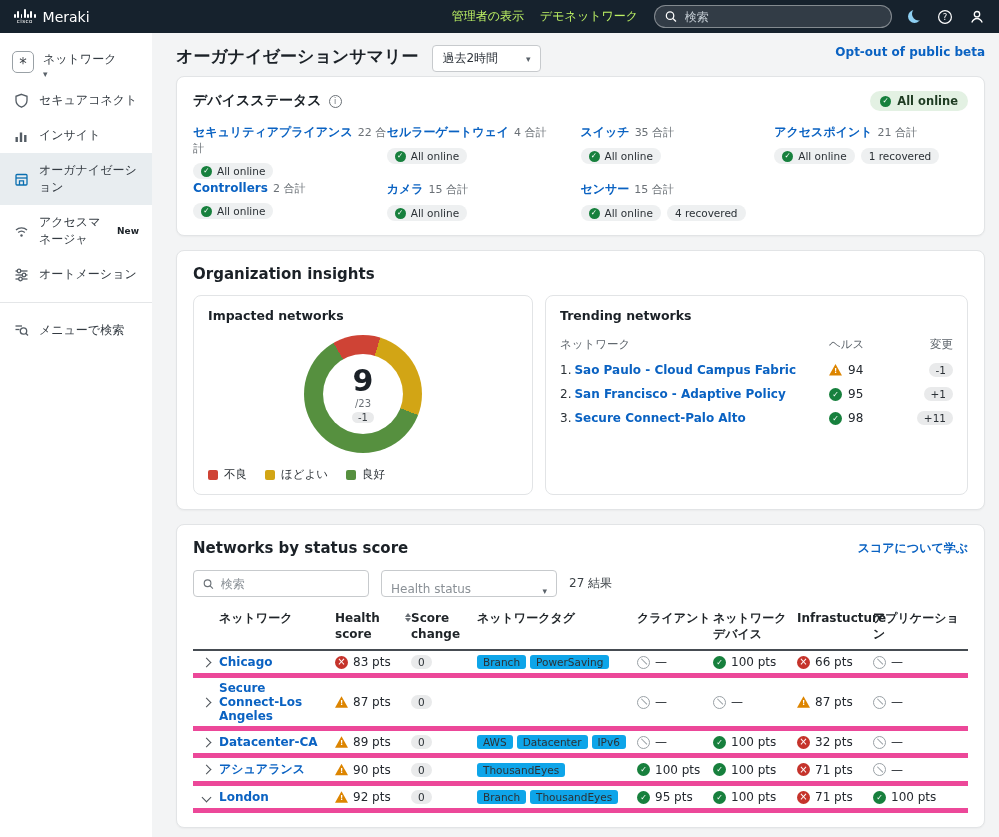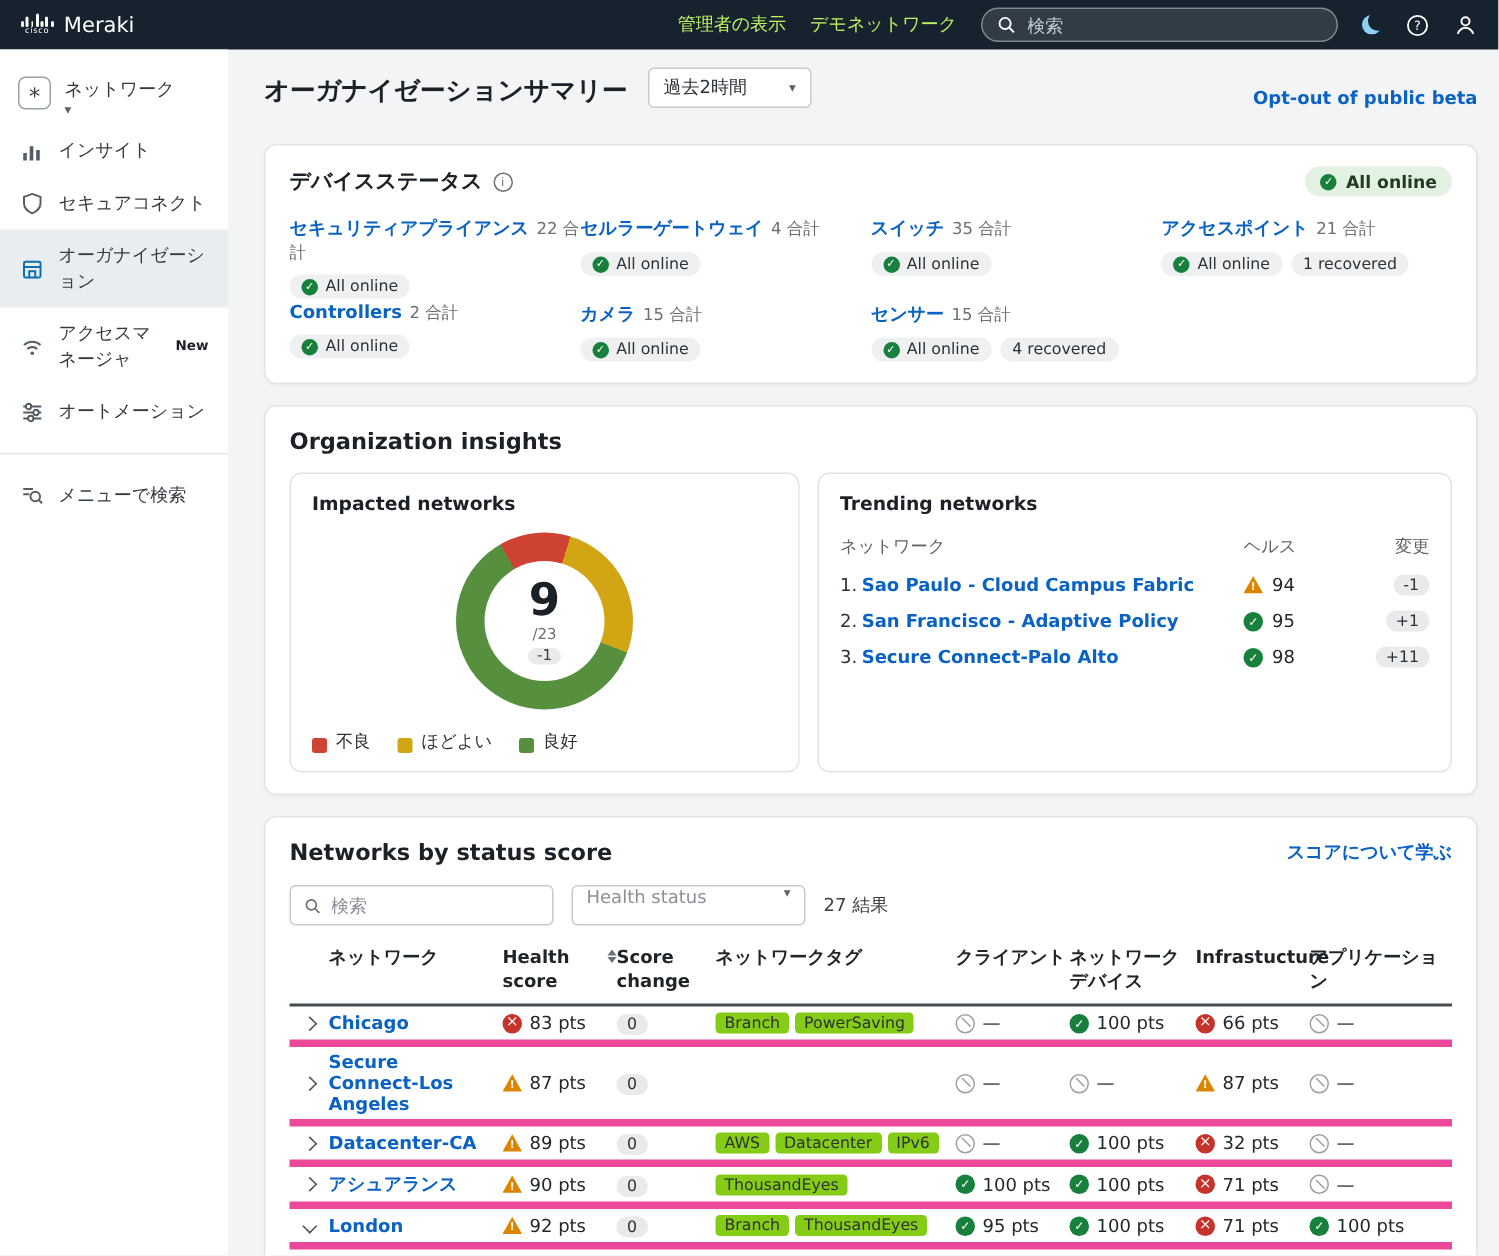--- a/index.html
+++ b/index.html
@@ -31,21 +31,21 @@
 .net-label-wrap{display:flex;flex-direction:column;font-size:12px;color:#343b42}
 .net-chev{font-size:9px;color:#5a626a;margin-top:1px}
 .side-item{display:flex;align-items:center;gap:10px;padding:9px 13px;font-size:12px;color:#343b42;cursor:pointer}
 .side-item .sicon{width:16px;display:flex;justify-content:center;color:#545c64;flex-shrink:0}
 .side-item.active{background:#e8edf0}
 .side-item.active .sicon{color:#0a6fb0}
 .new-badge{font-size:9px;font-weight:bold;color:#1b2127;margin-left:2px}
 .side-divider{height:1px;background:#e4e6e8;margin:10px 0}
 
 .main{flex:1;padding:12px 14px 0 24px;overflow:hidden}
-.page-head{display:flex;align-items:flex-end;margin-bottom:24px}
+.page-head{display:flex;align-items:flex-start;margin-bottom:4px}
 .page-title{font-size:17px;font-weight:bold;color:#1b2127}
 .time-select{margin-left:14px;display:flex;align-items:center;gap:28px;border:1px solid #c7cacd;background:#fff;
   border-radius:4px;padding:4px 9px;font-size:12px;color:#2b3138;cursor:pointer}
 .dd-chev{font-size:9px;color:#5a626a}
 .beta-link{margin-left:auto;font-size:12px}
 .card{background:#fff;border:1px solid #e2e4e6;border-radius:8px;padding:14px 16px;margin-bottom:14px;
   box-shadow:0 1px 2px rgba(0,0,0,.04)}
 .card-title{font-size:14px;font-weight:bold;color:#1b2127}
 .card-title.lg{font-size:15px}
 
@@ -80,55 +80,55 @@
 .trending{flex:1}
 .sub-title{font-size:12.5px;font-weight:bold;color:#1b2127}
 .donut-wrap{display:flex;justify-content:center;margin-top:12px}
 .donut{width:118px;height:118px;border-radius:50%;position:relative}
 .donut::after{content:"";position:absolute;inset:19px;background:#fff;border-radius:50%}
 .donut-center{position:absolute;inset:0;display:flex;flex-direction:column;align-items:center;justify-content:center;z-index:2}
 .donut-val{font-size:30px;font-weight:bold;color:#1b2127;line-height:1}
 .donut-den{font-size:10px;color:#6a7076;margin-top:2px}
 .donut-chg{margin-top:3px;background:#e9eaeb;border-radius:8px;padding:0 6px;font-size:10px;color:#3c4247}
 .legend{display:flex;gap:18px;margin-top:14px;font-size:11.5px;color:#2b3136}
-.lg-item{display:flex;align-items:flex-end;gap:6px}
+.lg-item{display:flex;align-items:center;gap:6px}
 .sw{width:10px;height:10px;border-radius:2px}
 .tr-head{display:flex;color:#5d646b;font-size:11.5px;margin-top:14px;padding-bottom:6px}
 .tr-row{display:flex;align-items:center;padding:5px 0;font-size:12px}
 .tr-name{flex:1}.tr-rank{color:#2b3136;margin-right:3px}
 .tr-health{width:80px;display:flex;gap:6px;align-items:center}
 .tr-change{width:44px;display:flex;justify-content:flex-end}
 .chg{background:#e9eaeb;border-radius:9px;padding:1px 7px;font-size:10.5px;color:#2b3136}
 
 .nt-headrow{display:flex;align-items:center}
 .nt-controls{display:flex;align-items:center;gap:12px;margin:13px 0 10px}
 .search-box{display:flex;align-items:center;gap:7px;border:1px solid #c7cacd;border-radius:4px;height:27px;
   width:176px;padding:0 9px;background:#fff}
 .search-box input{border:0;outline:0;font-size:12px;width:100%;color:#2b3138}
 .search-box input::placeholder{color:#8a9096}
-.hs-select{display:flex;align-items:flex-start;border:1px solid #c7cacd;border-radius:4px;height:27px;width:156px;
+.hs-select{display:flex;align-items:flex-end;border:1px solid #c7cacd;border-radius:4px;height:27px;width:176px;
   padding:0 9px;background:#fff;color:#8a9096;font-size:12px;cursor:pointer}
 .hs-select .dd-chev{margin-left:auto}
 .results{font-size:12px;color:#3c4247}
 .nt-table{width:100%}
 .nt-hr{display:flex;align-items:flex-start;border-bottom:2px solid #464c52;padding:4px 0 7px;font-size:12px;
   font-weight:bold;color:#1f2428;line-height:1.3}
 .nt-row{display:flex;align-items:center;border-bottom:5px solid #ec4899;min-height:27px;font-size:12px;padding:3px 0}
 .c-chev{width:26px;display:flex;justify-content:center;align-items:center}
 .c-name{width:116px;padding-right:8px}
 .c-health{width:76px;display:flex;gap:5px;align-items:center}
 .c-change{width:66px}
 .c-tags{width:160px;display:flex;gap:4px;flex-wrap:wrap;padding-right:6px}
 .c-client{width:76px;display:flex;gap:5px;align-items:center}
 .c-device{width:84px;display:flex;gap:5px;align-items:center}
 .c-infra{width:76px;display:flex;gap:5px;align-items:center}
 .c-app{flex:1;display:flex;gap:5px;align-items:center}
 .hcell{display:flex;gap:4px;align-items:flex-start}
 .nt-name{color:#0a62c2;font-weight:600;cursor:pointer}
-.tag{background:#84cc16;border-radius:3px;padding:1px 6px;font-size:10.5px;color:#2b3136;white-space:nowrap}
+.tag{background:#0ea5e9;border-radius:3px;padding:1px 6px;font-size:10.5px;color:#2b3136;white-space:nowrap}
 .chev{width:7px;height:7px;border-right:1.6px solid #4b5157;border-bottom:1.6px solid #4b5157;
   transform:rotate(-45deg);cursor:pointer;margin-top:0}
 .chev.open{transform:rotate(45deg)}
 .sort-ic{display:flex;flex-direction:column;gap:1px;margin-top:2px;cursor:pointer}
 .sort-ic i{width:0;height:0;border-left:3.5px solid transparent;border-right:3.5px solid transparent;display:block}
 .sort-ic .up{border-bottom:4px solid #6a7076}
 .sort-ic .dn{border-top:4px solid #6a7076}
 </style>
 </head>
 <body>
@@ -180,35 +180,35 @@
   <div class="sidebar">
     <div class="side-network">
       <span class="net-icon">*</span>
       <span class="net-label-wrap">
         <span>ネットワーク</span>
         <span class="net-chev">▾</span>
       </span>
     </div>
     <div class="side-item">
       <span class="sicon">
+        <svg width="15" height="15" viewBox="0 0 15 15">
+            <path d="M7.5 1.3l5.5 2v4.2c0 3.2-2.5 5.4-5.5 6.7C4.5 12.9 2 10.7 2 7.5V3.3z" fill="none" stroke="currentColor" stroke-width="1.3"></path>
+          </svg>
+      </span>
+      <span>セキュアコネクト</span>
+    </div>
+    <div class="side-item">
+      <span class="sicon">
         <svg width="14" height="14" viewBox="0 0 14 14">
             <rect x="1.5" y="8" width="2.4" height="5" fill="currentColor"></rect>
             <rect x="5.8" y="3.5" width="2.4" height="9.5" fill="currentColor"></rect>
             <rect x="10.1" y="6" width="2.4" height="7" fill="currentColor"></rect>
           </svg>
       </span>
       <span>インサイト</span>
-    </div>
-    <div class="side-item">
-      <span class="sicon">
-        <svg width="15" height="15" viewBox="0 0 15 15">
-            <path d="M7.5 1.3l5.5 2v4.2c0 3.2-2.5 5.4-5.5 6.7C4.5 12.9 2 10.7 2 7.5V3.3z" fill="none" stroke="currentColor" stroke-width="1.3"></path>
-          </svg>
-      </span>
-      <span>セキュアコネクト</span>
     </div>
     <div class="side-item active">
       <span class="sicon">
         <svg width="15" height="15" viewBox="0 0 15 15">
             <rect x="2" y="2.5" width="11" height="10.5" rx="1" fill="none" stroke="currentColor" stroke-width="1.3"></rect>
             <path d="M5.5 13V8.8h4V13" fill="none" stroke="currentColor" stroke-width="1.3"></path>
             <line x1="2" y1="6" x2="13" y2="6" stroke="currentColor" stroke-width="1.3"></line>
           </svg>
       </span>
       <span>オーガナイゼーション</span>

